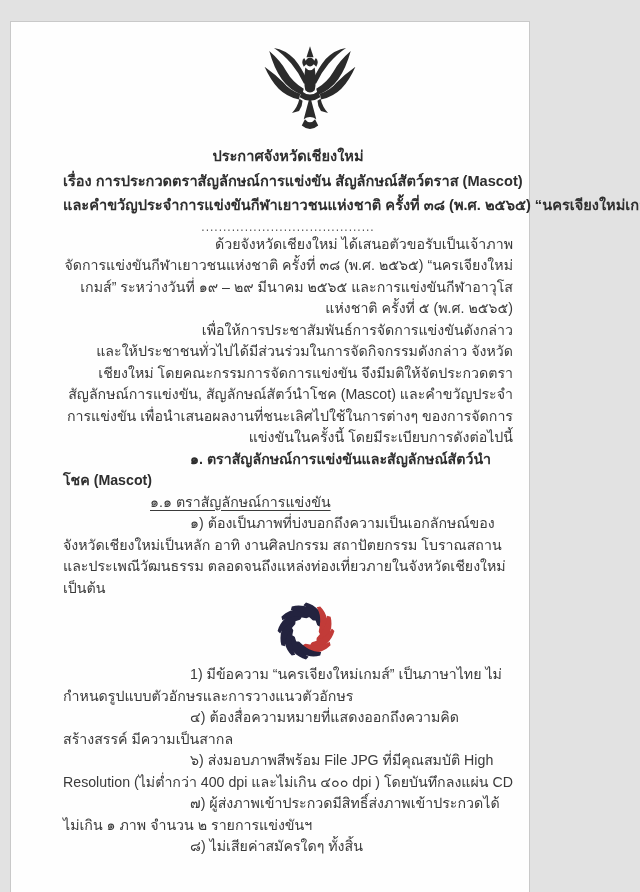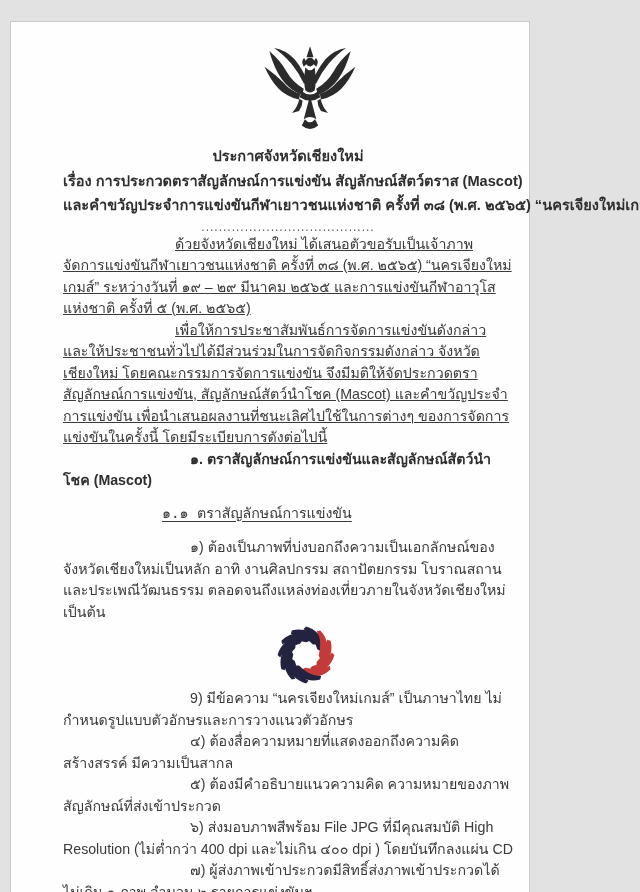--- a/index.html
+++ b/index.html
@@ -41,28 +41,28 @@
   }
   .title-line{white-space:nowrap;}
   .dots{
     text-align:center;
     color:#555;
     font-size:12px;
     line-height:14px;
     letter-spacing:1px;
     margin-top:2px;
   }
-  p.para{margin:0;text-indent:112px;text-align:left;text-decoration:underline;}
+  p.para{margin:0;text-indent:112px;text-align:right;}
   .para-1{margin-top:12px;}
   .para-2{margin-top:14px;}
   p.sec-heading{
     margin:0;text-indent:127px;
     font-weight:bold;color:#2e2e2e;
   }
-  p.sub-heading{margin:12px;text-indent:87px;font-family:Liberation Mono, monospace;}
+  p.sub-heading{margin:0;text-indent:87px;}
   p.sub-heading .u{text-decoration:underline;text-underline-offset:3px;}
   p.item{margin:0;text-indent:127px;}
   .logo-wrap{
     text-align:center;
     height:64px;
     margin-top:1px;
     transform:translateX(18px);
   }
 </style>
 </head>
@@ -139,22 +139,21 @@
               <use href="#blade" fill="#23233f" transform="rotate(210)"></use>
               <use href="#blade" fill="#23233f" transform="rotate(240)"></use>
               <use href="#blade" fill="#23233f" transform="rotate(270)"></use>
               <use href="#blade" fill="#23233f" transform="rotate(300)"></use>
               <use href="#blade" fill="#23233f" transform="rotate(330)"></use>
             </g>
           </svg>
         </span>
       </div>
 
-      <p class="item">9) มีข้อความ “นครเจียงใหม่เกมส์” เป็นภาษาไทย ไม่กำหนดรูปแบบตัวอักษรและการวางแนวตัวอักษร</p>
+      <p class="item">1) มีข้อความ “นครเจียงใหม่เกมส์” เป็นภาษาไทย ไม่กำหนดรูปแบบตัวอักษรและการวางแนวตัวอักษร</p>
       <p class="item">๔) ต้องสื่อความหมายที่แสดงออกถึงความคิดสร้างสรรค์ มีความเป็นสากล</p>
-      <p class="item">๕) ต้องมีคำอธิบายแนวความคิด ความหมายของภาพสัญลักษณ์ที่ส่งเข้าประกวด</p>
       <p class="item">๖) ส่งมอบภาพสีพร้อม File JPG ที่มีคุณสมบัติ High Resolution (ไม่ต่ำกว่า 400 dpi และไม่เกิน ๔๐๐ dpi ) โดยบันทึกลงแผ่น CD</p>
       <p class="item">๗) ผู้ส่งภาพเข้าประกวดมีสิทธิ์ส่งภาพเข้าประกวดได้ไม่เกิน ๑ ภาพ จำนวน ๒ รายการแข่งขันฯ</p>
       <p class="item">๘) ไม่เสียค่าสมัครใดๆ ทั้งสิ้น</p>
 
     </div>
   </div>
 </div>
 
 </body></html>

